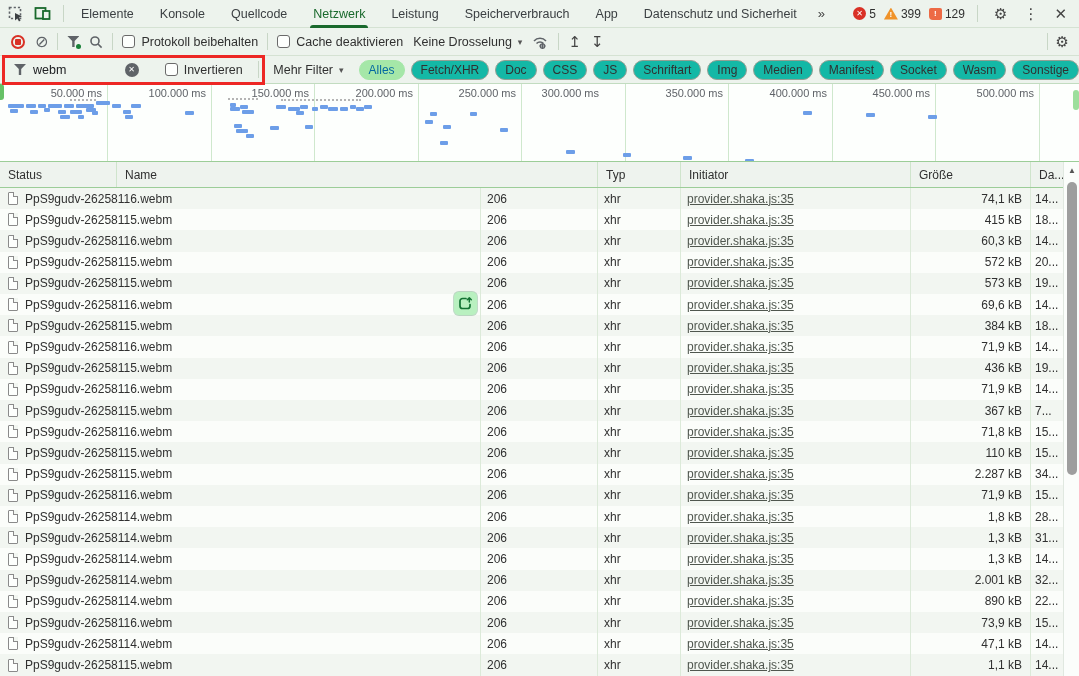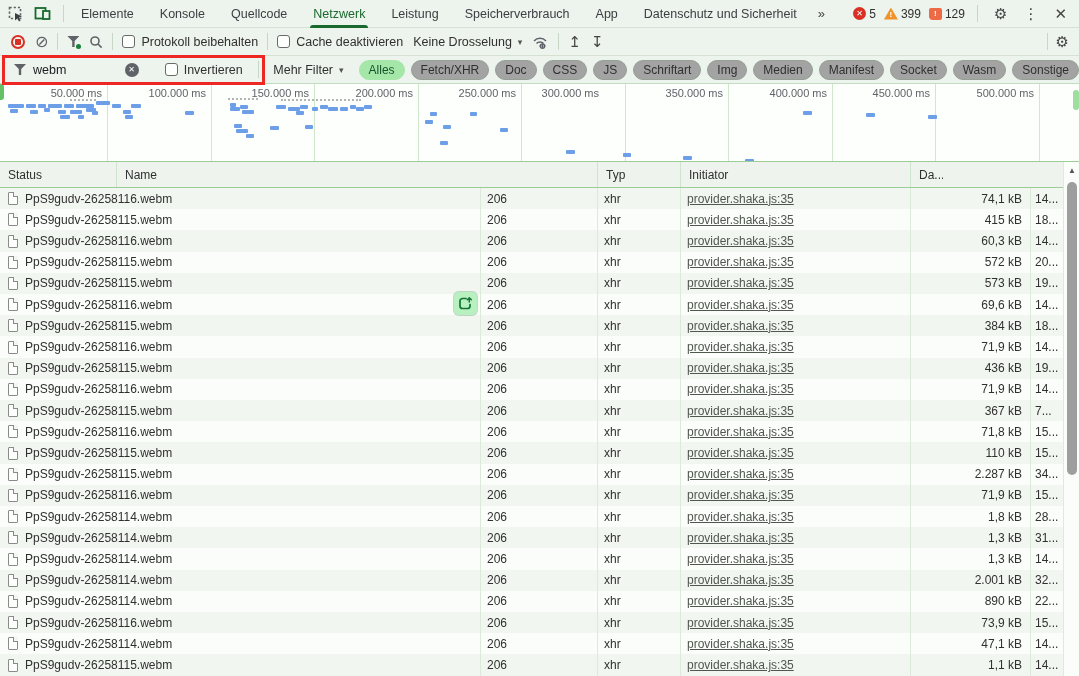--- a/index.html
+++ b/index.html
@@ -52,23 +52,23 @@
   .filterbar { position:absolute; left:0; top:56px; width:1079px; height:28px;
                display:flex; align-items:center; border-bottom:1px solid #c2dcc0; background:#edf3ed; }
   .red-box { position:absolute; left:2px; top:-1px; width:263px; height:30px;
              border:3px solid #ed2724; pointer-events:none; z-index:5; }
   .filter-input { display:flex; align-items:center; margin-left:10px; width:246px; height:20px; padding:0 4px; }
   .filter-input .funnel::before { background:#5f6368; }
   .filter-text { margin-left:7px; flex:1; color:#202124; font-size:12.5px; }
   .clear-circle { width:14px; height:14px; border-radius:50%; background:#5f6368; color:#fff;
                   display:flex; align-items:center; justify-content:center; font-size:8px; }
   .chips { display:flex; align-items:center; gap:6px; margin-left:10px; }
-  .chip { padding:2px 9px; border:1px solid #94a094; border-radius:12px; background:#a3a3a3;
+  .chip { padding:2px 9px; border:1px solid #94a094; border-radius:12px; background:#14b8a6;
           font-size:12px; color:#303030; white-space:nowrap; }
-  .chip.active { background:#a5e7a8; border-color:#a5e7a8; color:#14532d; }
+  .chip.active { background:#a5e7a8; border-color:#a5e7a8; color:#0369a1; }
 
   
   .timeline { position:relative; position:absolute; left:0; top:84px; width:1079px; height:78px;
               background:#fdfffd; border-bottom:1px solid #9ccd98; overflow:hidden; }
   .gridline { position:absolute; top:0; bottom:0; width:1px; background:#cfe8cd; }
   .ticklabel { position:absolute; top:3px; font-size:11px; color:#5f6368; text-align:right; width:72px; }
   .wbar { position:absolute; height:4px; border-radius:1px; background:#6d9ee8; }
   .wdash { position:absolute; height:0; border-top:2px dotted #b4b4b4; }
   .handle-left { position:absolute; left:0; top:0; width:4px; height:16px; background:#66c166; border-radius:0 3px 3px 0; }
   .handle-right { position:absolute; right:0; top:6px; width:6px; height:20px; background:#9ddf9d; border-radius:3px; }
@@ -320,20 +320,21 @@
       <div class="wbar" style="left: 803px; top: 27px; width: 9px;"></div>
       <div class="wbar" style="left: 866px; top: 29px; width: 9px;"></div>
       <div class="wbar" style="left: 928px; top: 31px; width: 9px;"></div>
     </div>
 
   <div class="grid-header" id="grid-header">
       <div class="hcell" style="width: 117px;">Status</div>
       <div class="hcell" style="width: 481px;">Name</div>
       <div class="hcell" style="width: 83px;">Typ</div>
       <div class="hcell" style="width: 230px;">Initiator</div>
+      <div class="hcell" style="width: 120px;">Größe</div>
       <div class="hcell" style="width: 32px; border-right: none;">Da...</div>
     </div>
   <div class="grid-body" id="grid-body">
       <div class="row odd">
         <div class="cell c-name" style="width: 481px;">
           <div class="doc-ico"></div>
           <div style="overflow: hidden; text-overflow: ellipsis;">PpS9gudv-26258116.webm</div>
         </div>
         <div class="cell c-status" style="width: 117px;">206</div>
         <div class="cell c-type" style="width: 83px;">xhr</div>

